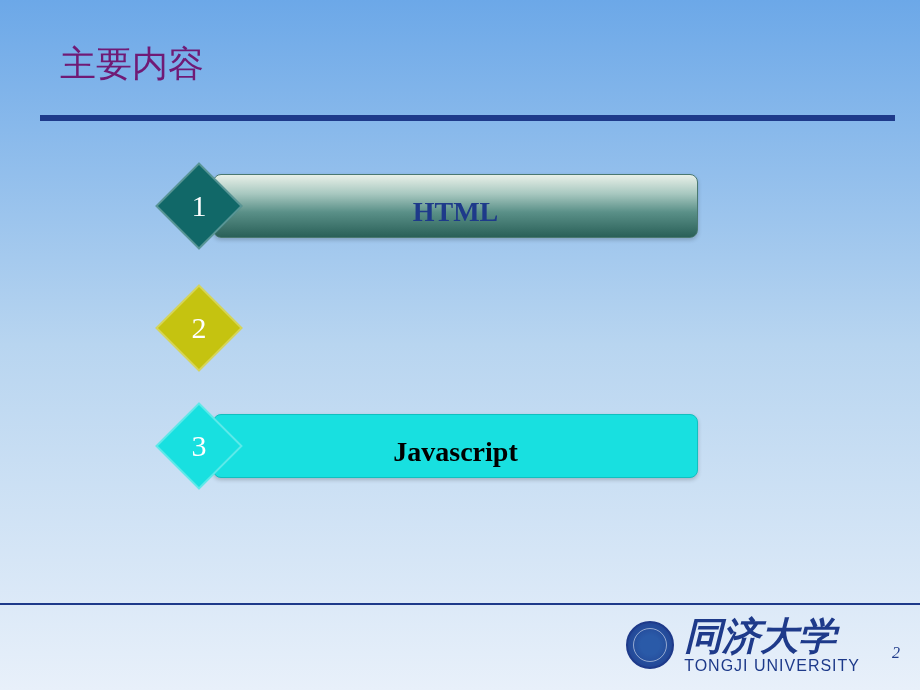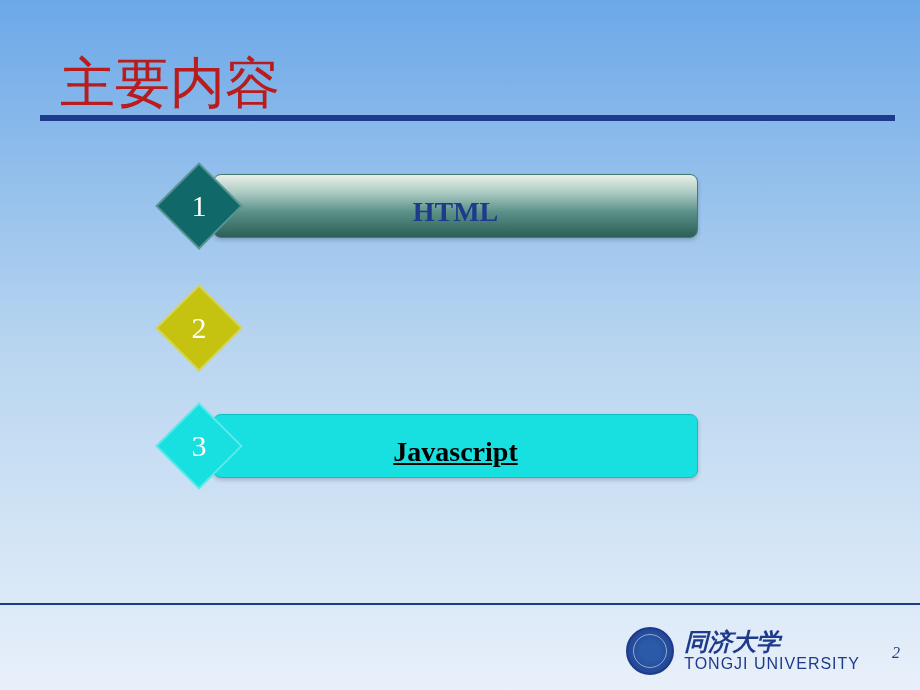--- a/index.html
+++ b/index.html
@@ -6,24 +6,24 @@
     body {
       width: 920px;
       height: 690px;
       background: linear-gradient(to bottom, #6ca8e8 0%, #b8d5f0 50%, #e8f0fa 100%);
       position: relative;
       font-family: "Comic Sans MS", "Microsoft YaHei", sans-serif;
       overflow: hidden;
     }
     .title {
       position: absolute;
-      top: 47px;
+      top: 40px;
       left: 60px;
-      font-size: 55px;
-      color: #b91c1c;
+      font-size: 36px;
+      color: #701a75;
       font-family: "SimHei", "Microsoft YaHei", sans-serif;
     }
     .divider {
       position: absolute;
       top: 115px;
       left: 40px;
       width: 855px;
       height: 6px;
       border-top: 4px solid #1e3a8a;
       border-bottom: 2px solid #1e3a8a;
@@ -89,21 +89,21 @@
       border: 1px solid #10c0c0;
     }
     .bar-label {
       font-size: 28px;
       font-weight: bold;
       font-family: "Comic Sans MS", "KaiTi", cursive;
       margin-top: 12px;
     }
     .bar-1 .bar-label { color: #1e3a8a; }
     .bar-2 .bar-label { color: #000; }
-    .bar-3 .bar-label { color: #000; text-decoration: underline; }
+    .bar-3 .bar-label { color: #000; }
     .footer-divider {
       position: absolute;
       bottom: 85px;
       left: 0;
       width: 920px;
       height: 2px;
       background: #1e3a8a;
     }
     .footer {
       position: absolute;
@@ -126,21 +126,21 @@
     }
     .uni-logo::before {
       content: "";
       width: 32px;
       height: 32px;
       border-radius: 50%;
       border: 1px solid rgba(255,255,255,0.5);
       position: absolute;
     }
     .uni-name-cn {
-      font-size: 24px;
+      font-size: 38px;
       color: #1e3a8a;
       font-family: "STXingkai", "KaiTi", cursive;
       font-weight: bold;
       font-style: italic;
     }
     .uni-name-en {
       font-size: 16px;
       color: #1e3a8a;
       font-family: Arial, sans-serif;
       letter-spacing: 1px;

